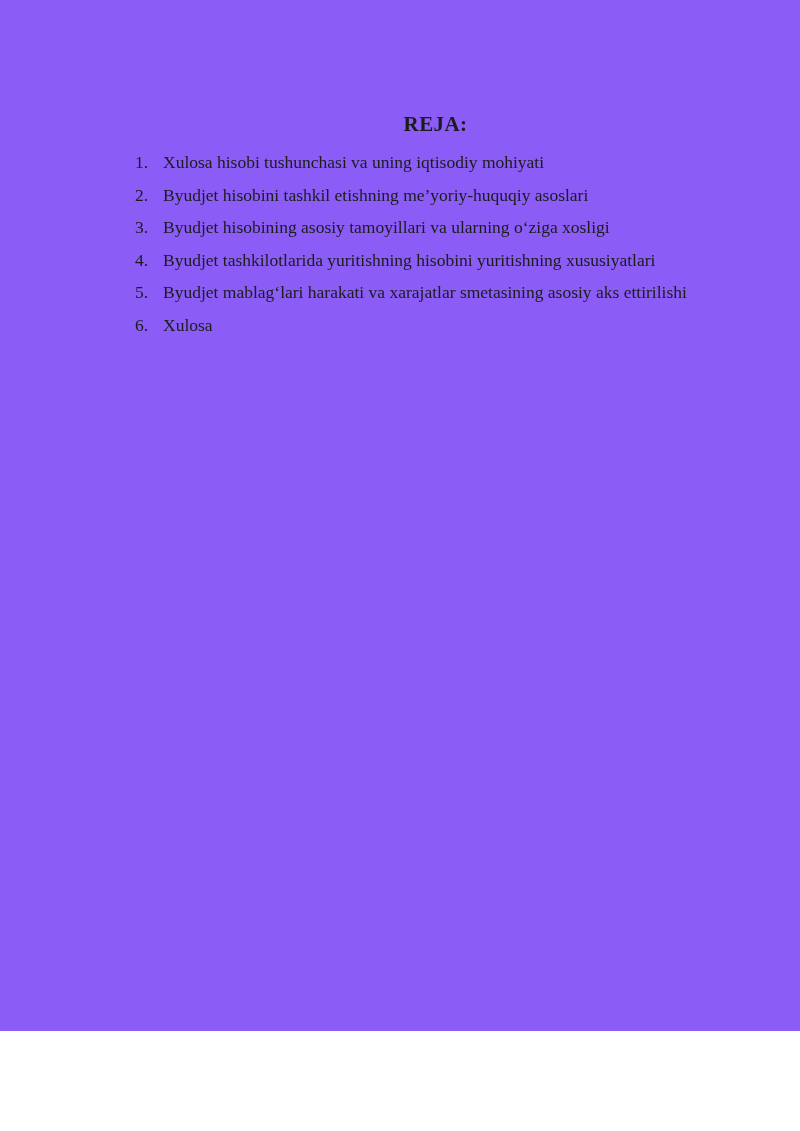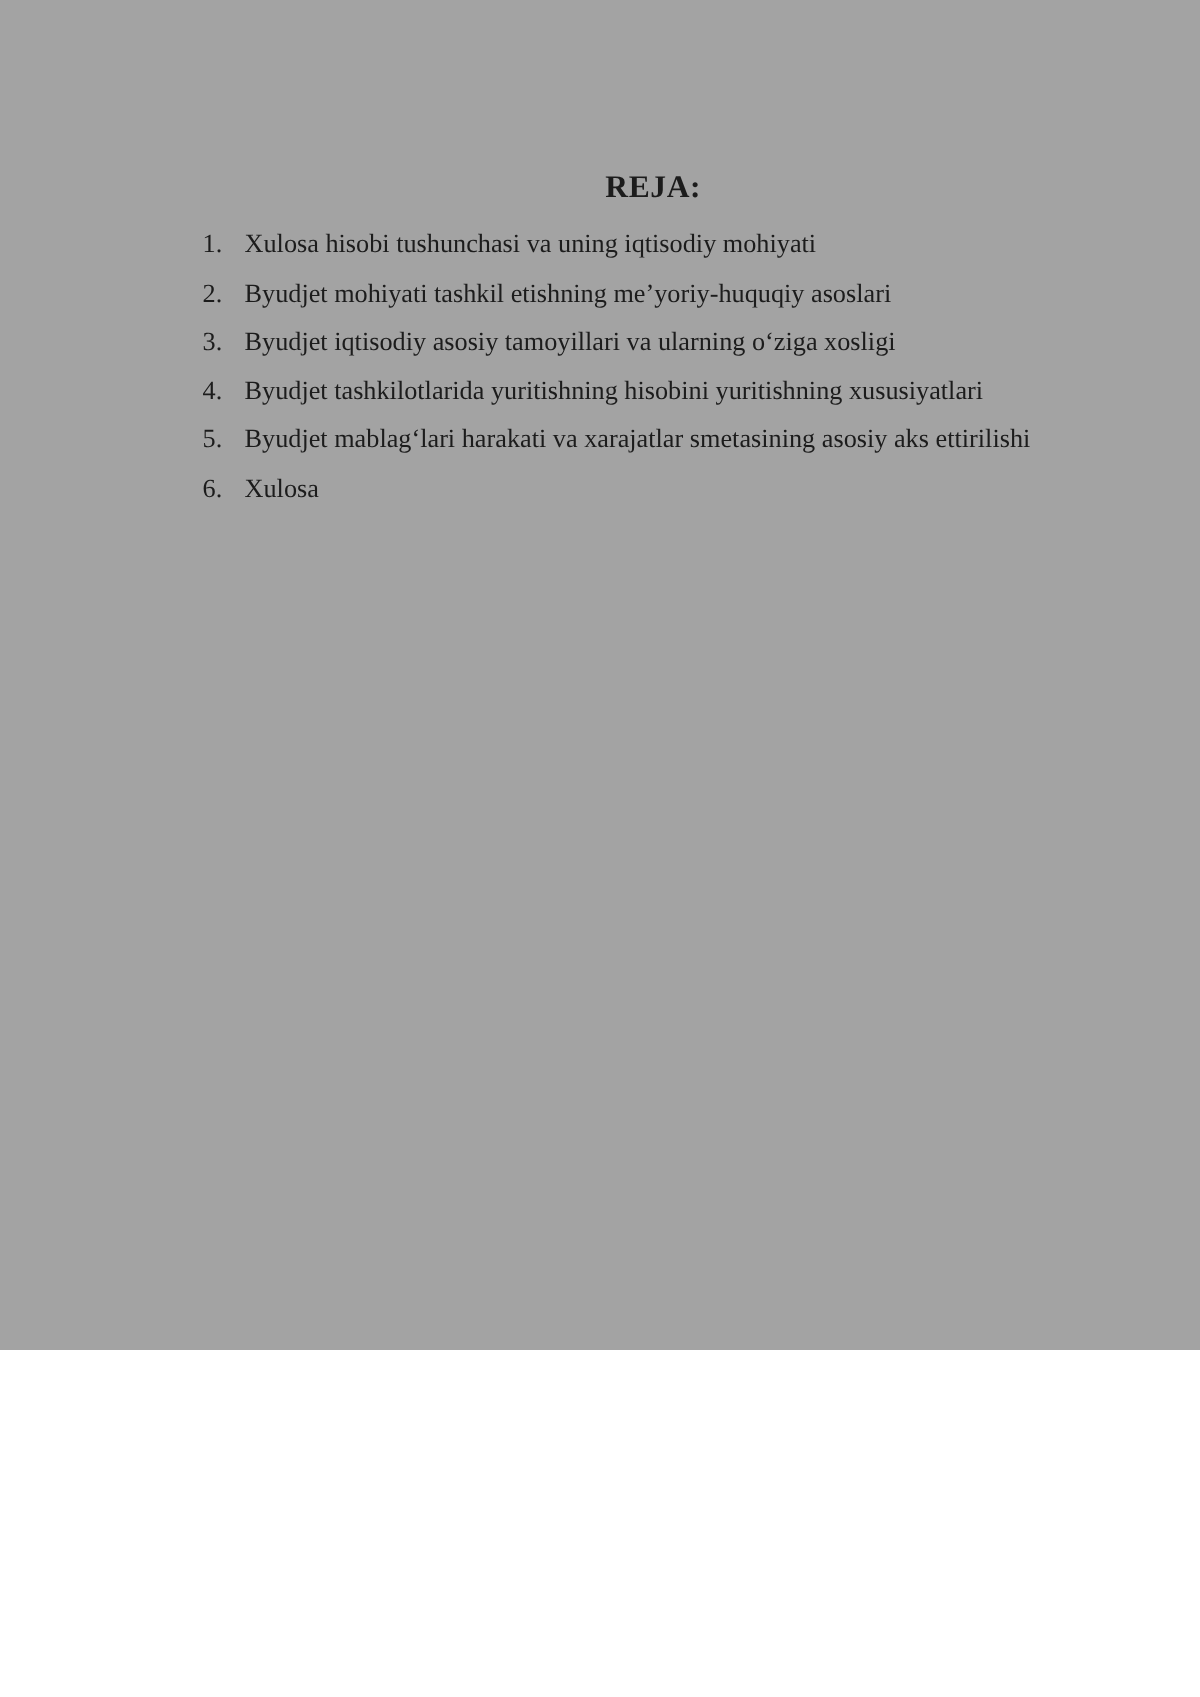--- a/index.html
+++ b/index.html
@@ -3,22 +3,22 @@
 <meta charset="utf-8">
 <style>
   html, body {
     margin: 0;
     padding: 0;
     background: #ffffff;
   }
   .page {
     position: relative;
     width: 800px;
-    height: 900px;
-    background: #a3a3a3;
+    height: 1031px;
+    background: #8b5cf6;
     font-family: "Liberation Serif", "DejaVu Serif", serif;
     color: #1c1c1c;
     overflow: hidden;
   }
   .content {
     position: absolute;
     left: 135px;
     right: 64px;
     top: 110px;
   }
@@ -65,25 +65,25 @@
 <div class="page">
   <div class="content">
     <h1 class="doc-title">REJA:</h1>
     <ol class="plan-list" id="plan-list">
         <li class="plan-item">
           <span class="item-number">1.</span>
           <span class="item-text">Xulosa hisobi tushunchasi va uning iqtisodiy mohiyati</span>
         </li>
         <li class="plan-item">
           <span class="item-number">2.</span>
-          <span class="item-text">Byudjet mohiyati tashkil etishning me’yoriy-huquqiy asoslari</span>
+          <span class="item-text">Byudjet hisobini tashkil etishning me’yoriy-huquqiy asoslari</span>
         </li>
         <li class="plan-item">
           <span class="item-number">3.</span>
-          <span class="item-text">Byudjet iqtisodiy asosiy tamoyillari va ularning o‘ziga xosligi</span>
+          <span class="item-text">Byudjet hisobining asosiy tamoyillari va ularning o‘ziga xosligi</span>
         </li>
         <li class="plan-item">
           <span class="item-number">4.</span>
           <span class="item-text">Byudjet tashkilotlarida yuritishning hisobini yuritishning xususiyatlari</span>
         </li>
         <li class="plan-item">
           <span class="item-number">5.</span>
           <span class="item-text">Byudjet mablag‘lari harakati va xarajatlar smetasining asosiy aks ettirilishi</span>
         </li>
         <li class="plan-item">

